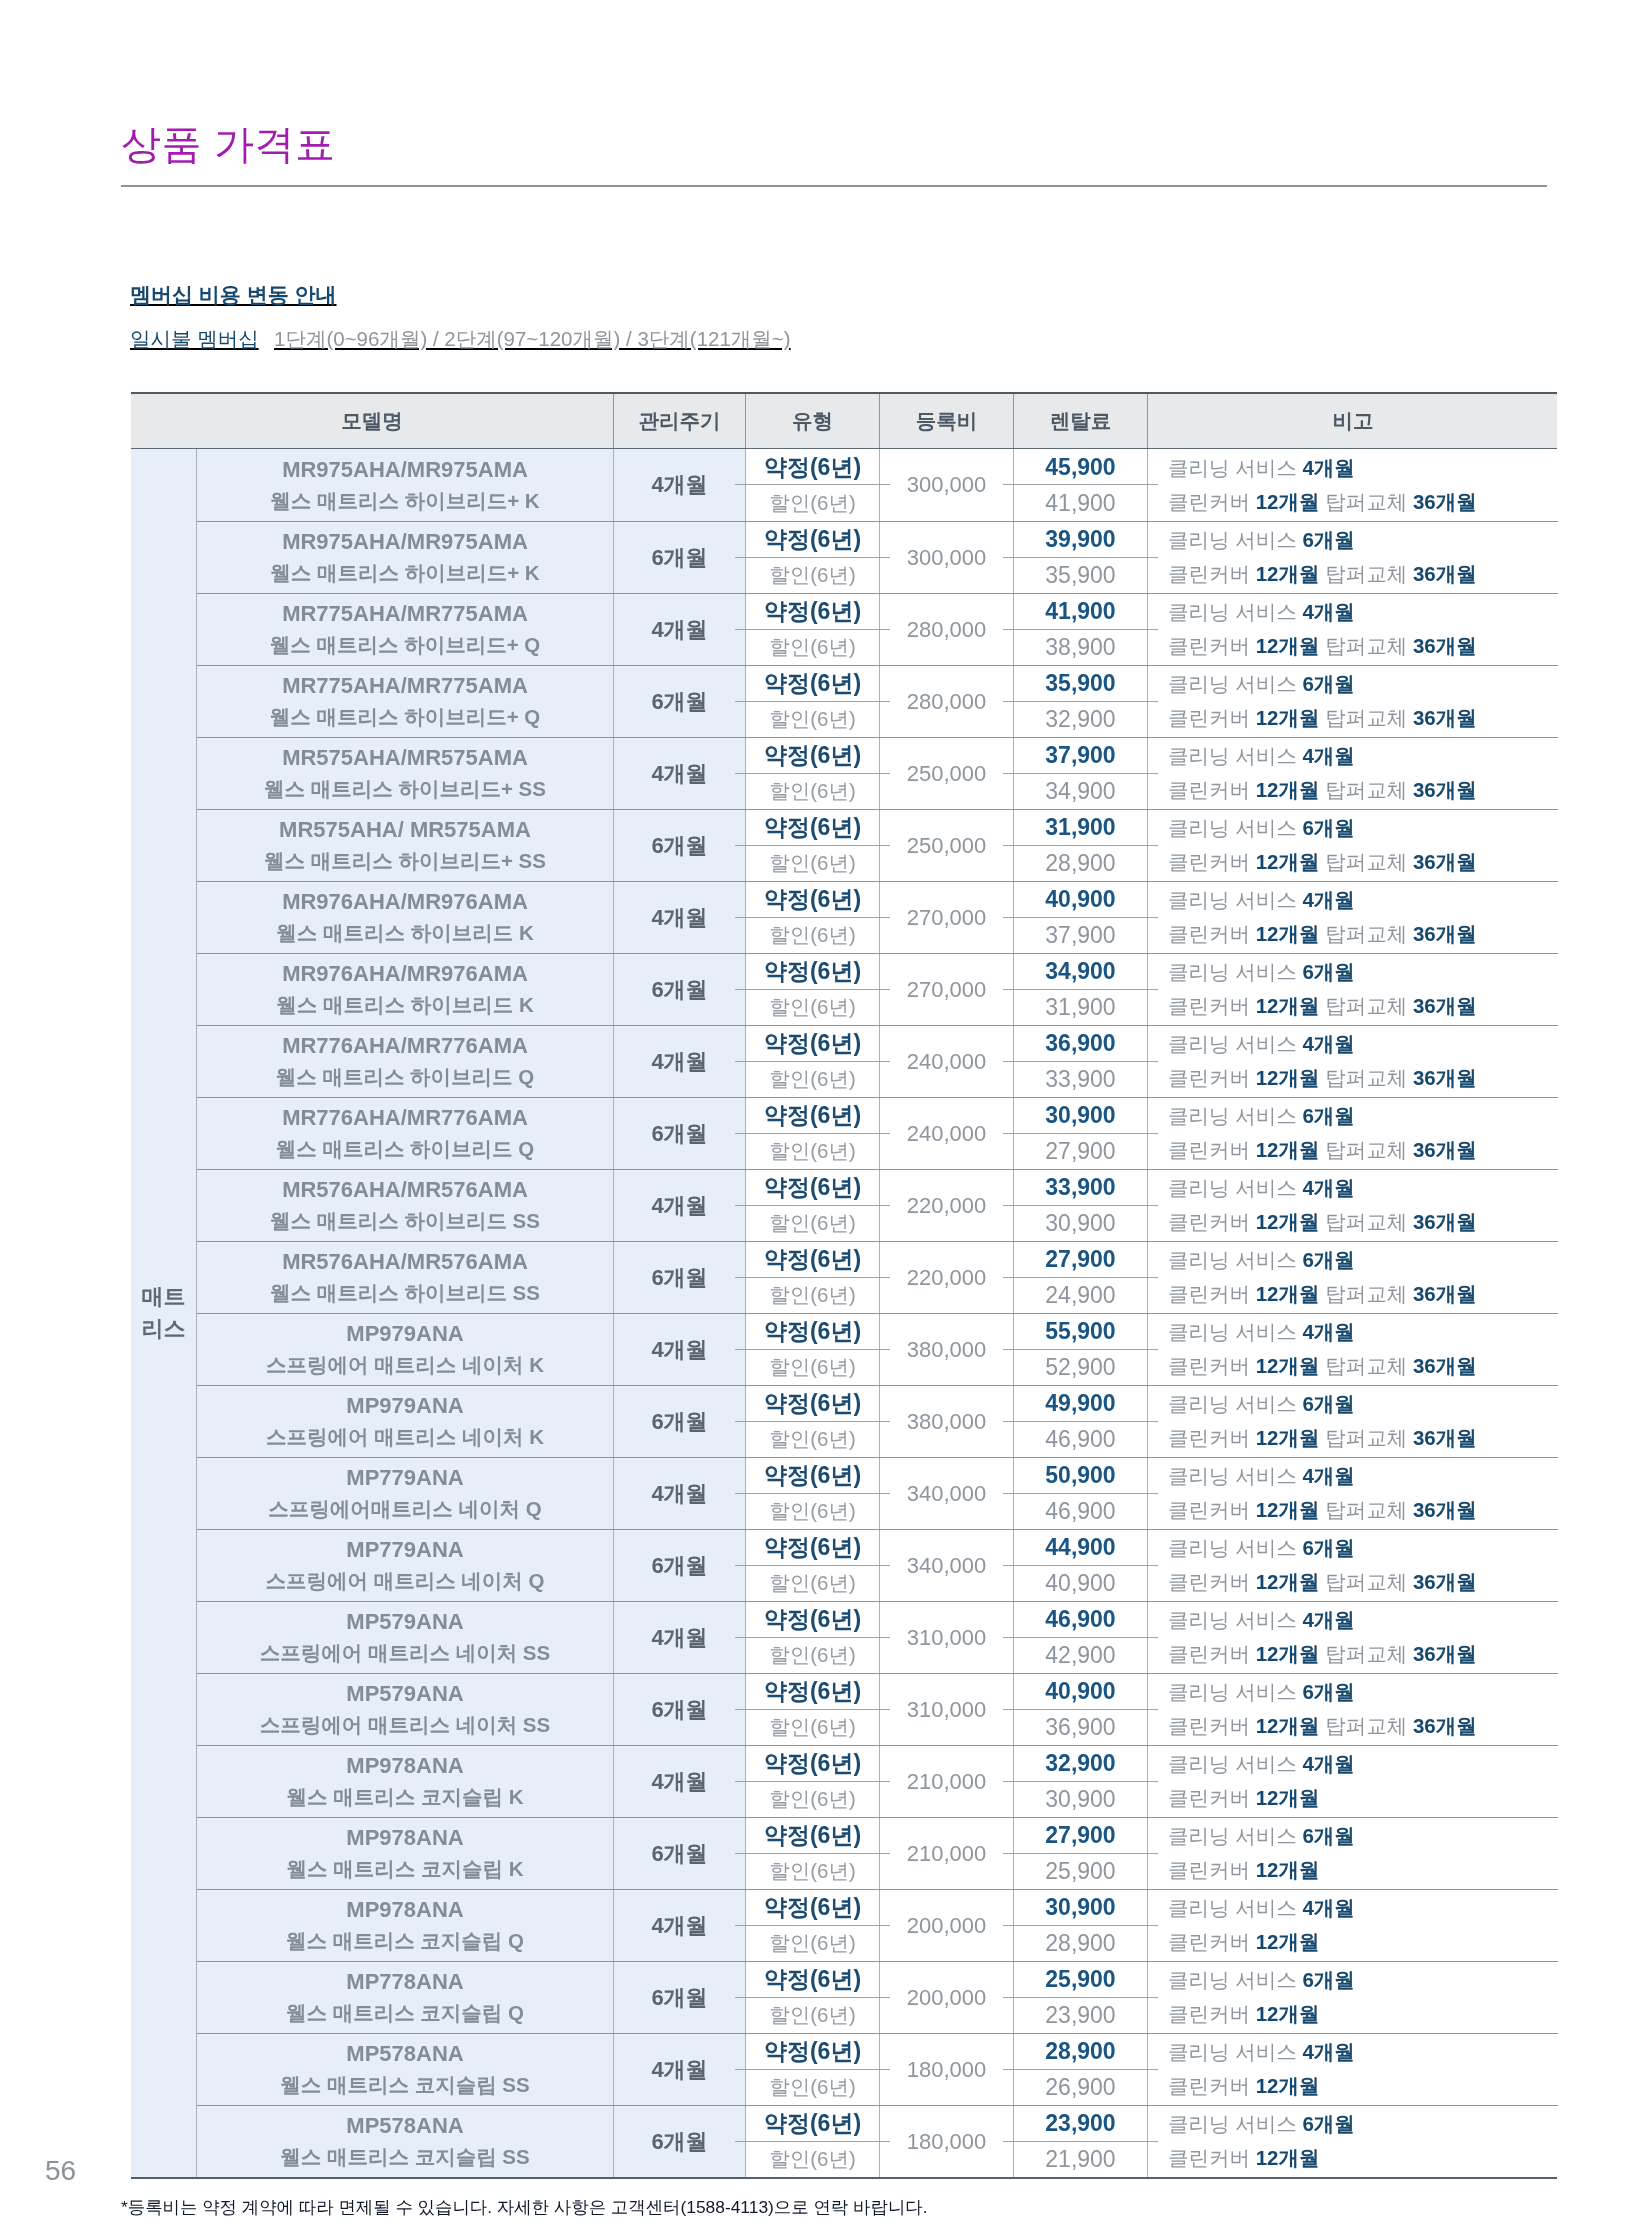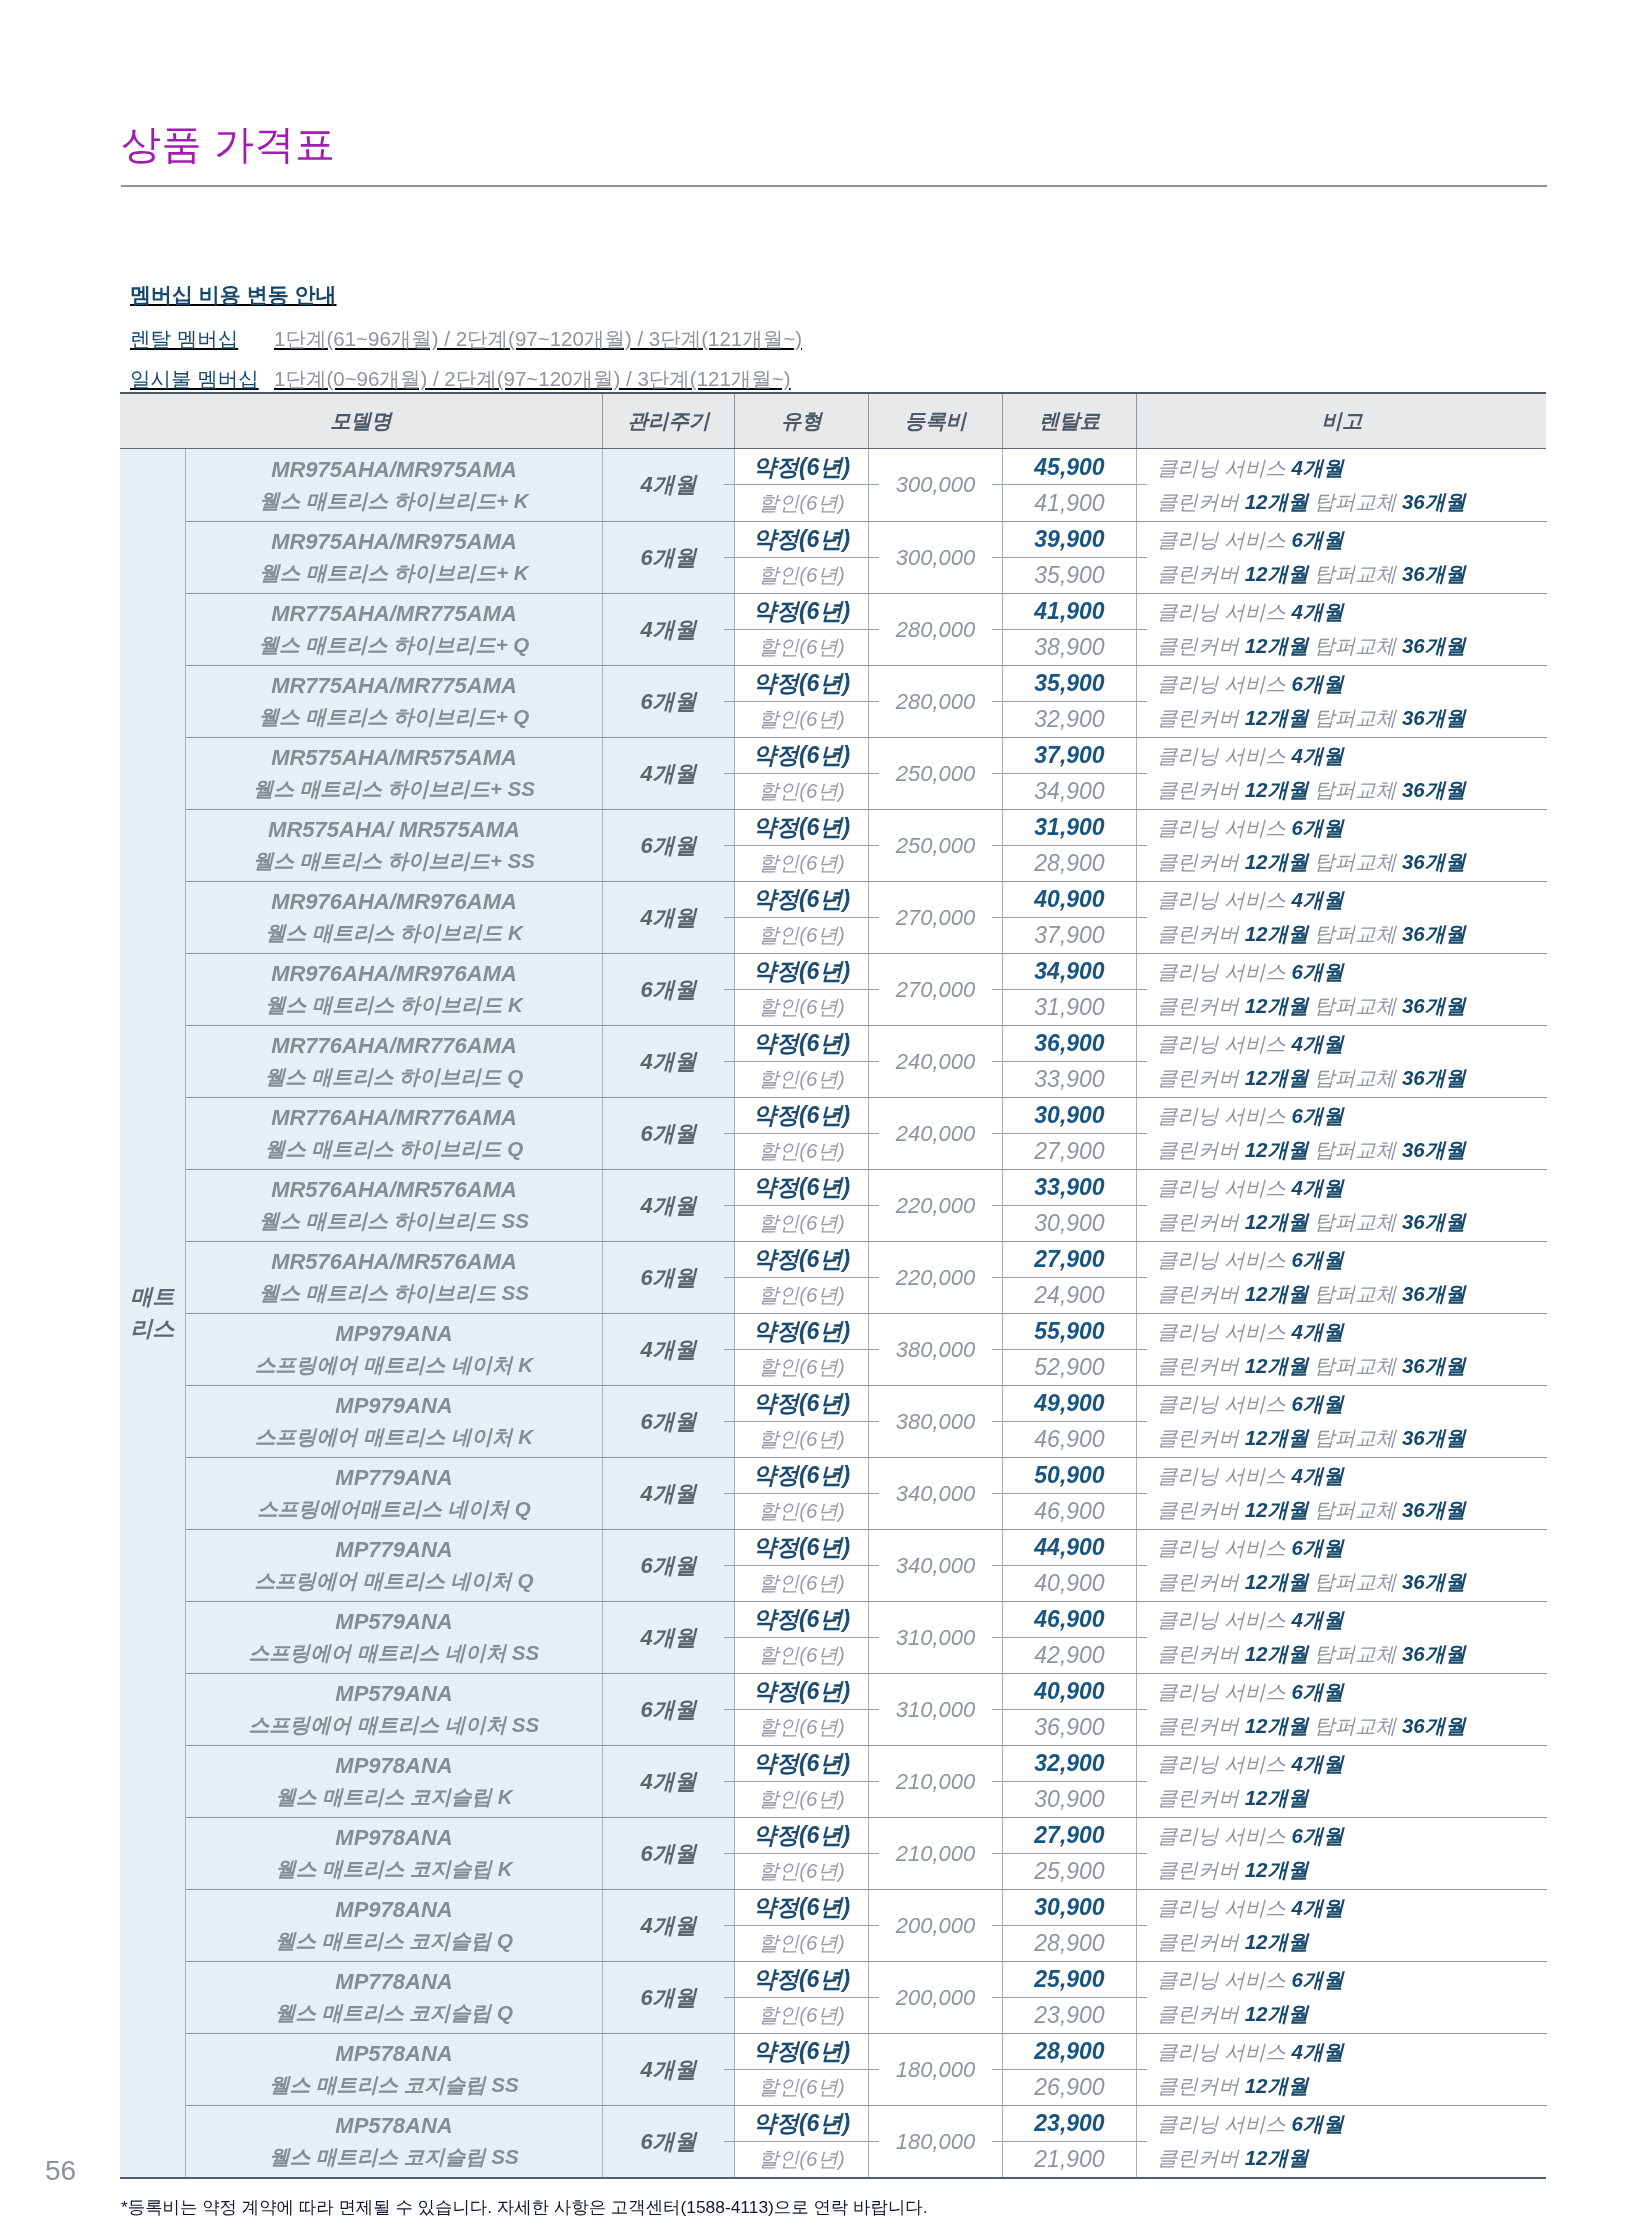--- a/index.html
+++ b/index.html
@@ -16,21 +16,21 @@
   .title-rule{
     position:absolute;left:121px;top:185px;width:1426px;height:1.9px;background:#8b939c;
   }
   
   .membership{position:absolute;left:130px;top:281px;width:1426px;text-decoration:underline;}
   .membership-heading{font-size:21px;font-weight:700;color:#16486e;margin-bottom:16px;}
   .membership-row{display:flex;margin-bottom:12.4px;font-size:20.5px;}
   .membership-label{width:144px;color:#16486e;font-weight:500;flex:none;}
   .membership-value{color:#8e959e;}
   
-  .price-table{position:absolute;left:120px;top:392px;width:1426px;font-style:italic;}
+  .price-table{position:absolute;left:131px;top:392px;width:1426px;}
   .thead{
     display:grid;grid-template-columns:483px 132px 134px 134px 134px 410px;
     height:57px;background:#e8e9eb;
     border-top:2.5px solid #4f5a64;border-bottom:1.9px solid #5f6a74;
     box-sizing:border-box;
   }
   .th{
     display:flex;align-items:center;justify-content:center;
     font-size:20.5px;font-weight:700;color:#4c5864;
     border-right:1.2px solid #8d959d;box-sizing:border-box;
@@ -86,24 +86,20 @@
 </style>
 </head>
 <body>
 
 <div class="page-title">상품 가격표</div>
 <div class="title-rule"></div>
 
 <div class="membership">
   <div class="membership-heading">멤버십 비용 변동 안내</div>
   <div class="membership-row">
-    <div class="membership-label">렌탈 멤버십</div>
-    <div class="membership-value">1단계(61~96개월) / 2단계(97~120개월) / 3단계(121개월~)</div>
-  </div>
-  <div class="membership-row">
     <div class="membership-label">일시불 멤버십</div>
     <div class="membership-value">1단계(0~96개월) / 2단계(97~120개월) / 3단계(121개월~)</div>
   </div>
 </div>
 
 <div class="price-table">
   <div class="thead">
     <div class="th">모델명</div>
     <div class="th">관리주기</div>
     <div class="th">유형</div>

